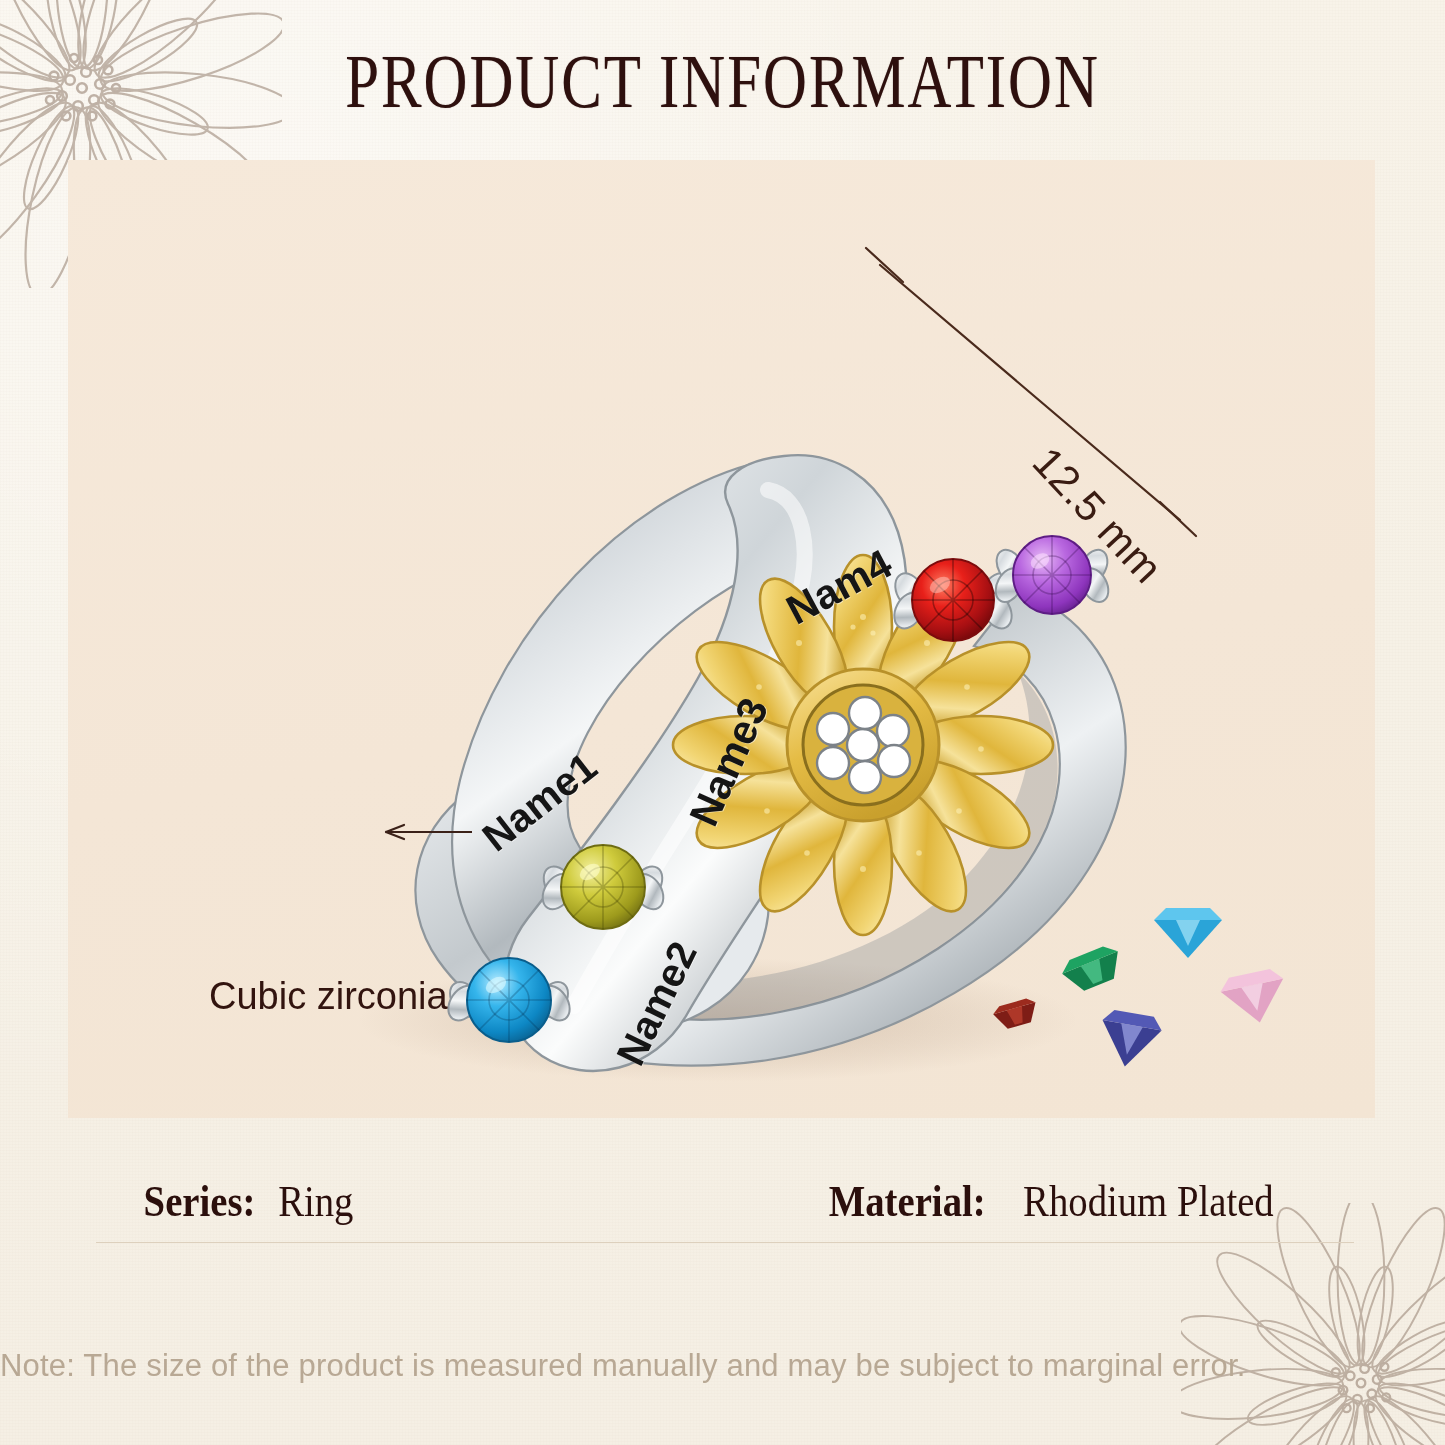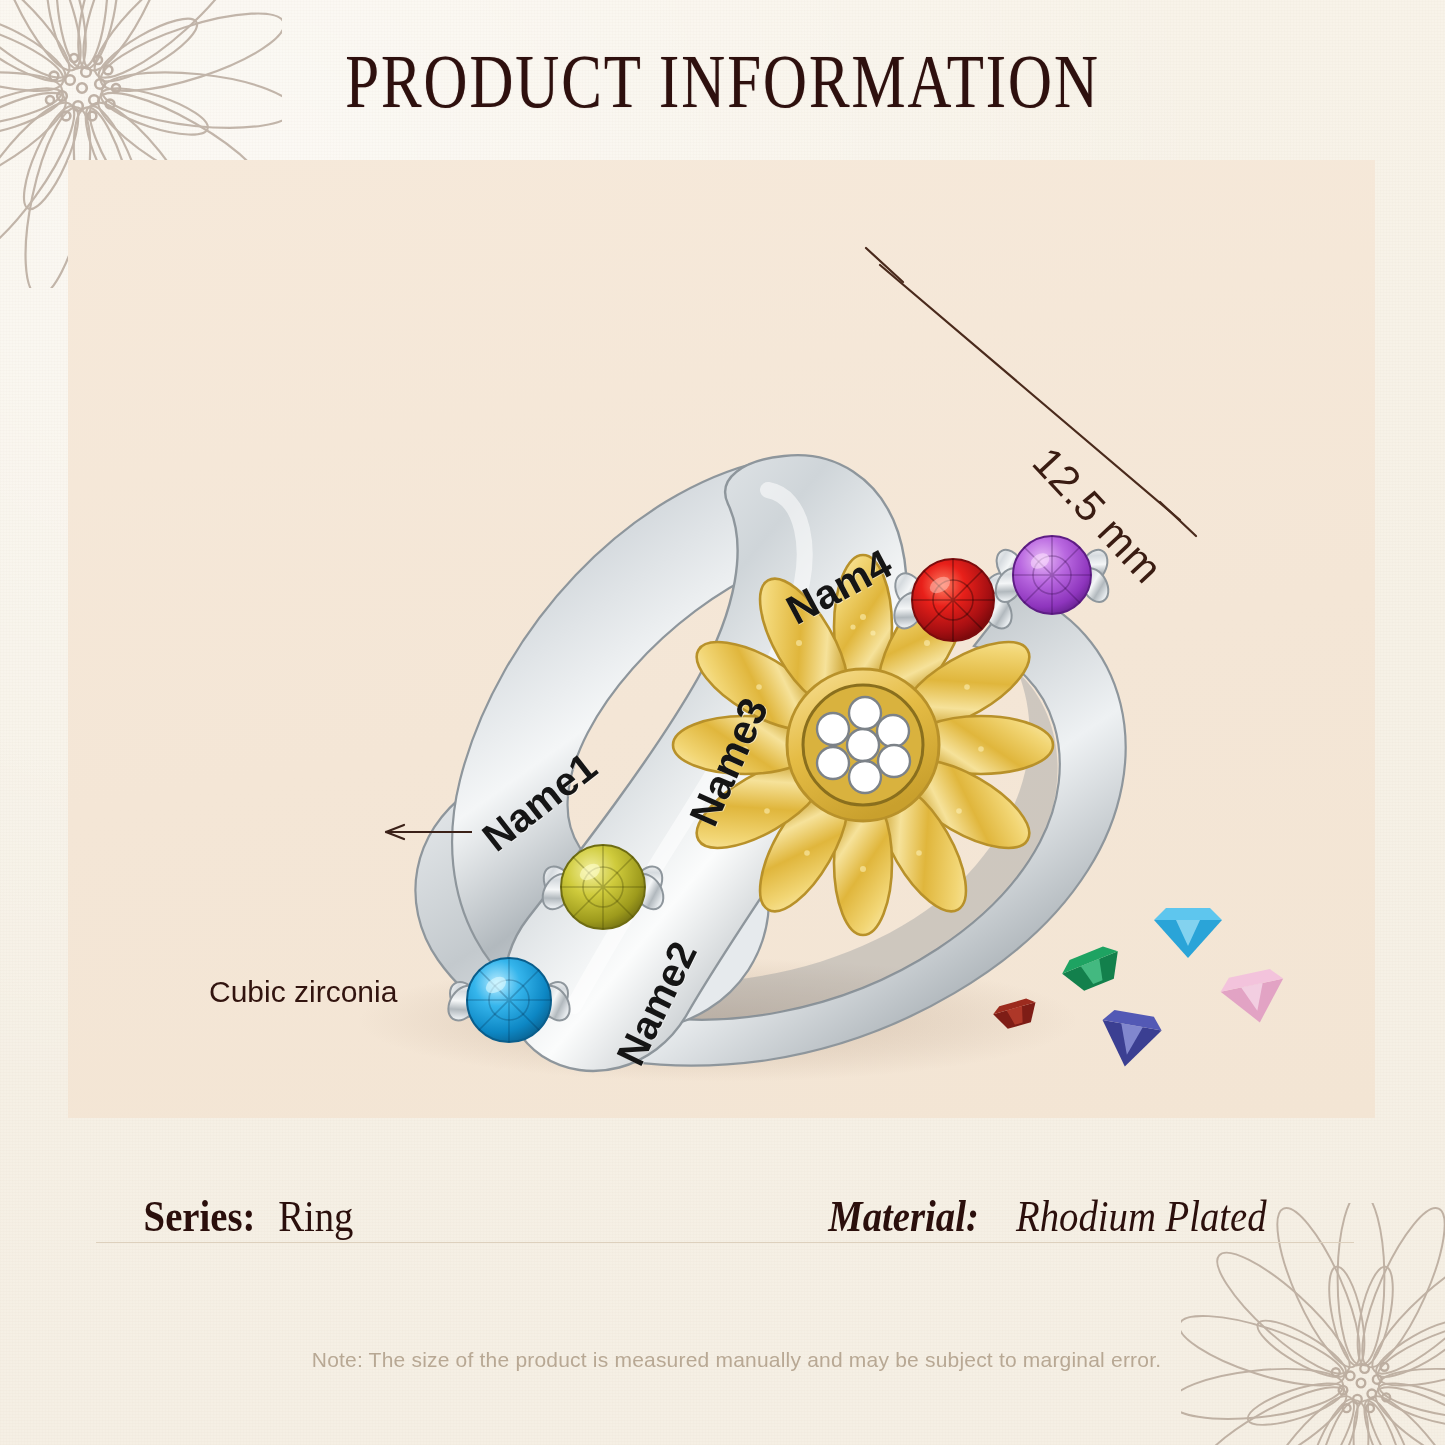--- a/index.html
+++ b/index.html
@@ -62,59 +62,59 @@
     font-family:"Liberation Sans", sans-serif;
     font-size:42px;color:#3a1c12;
     transform:rotate(47deg);transform-origin:left top;
     white-space:nowrap;letter-spacing:.5px;
   }
 
   
   #cz-label{
     position:absolute;left:141px;top:815px;
     font-family:"Liberation Sans", sans-serif;
-    font-size:30px;color:#32140f;white-space:nowrap;
+    font-size:38px;color:#32140f;white-space:nowrap;
   }
 
   
   .engrave{
     position:absolute;
     font-family:"Liberation Sans", sans-serif;
     font-weight:700;color:#151515;
     white-space:nowrap;
     text-shadow:0 1px 0 rgba(255,255,255,.55);
   }
   #eng-name1{left:420px;top:660px;font-size:40px;transform:rotate(-38deg);transform-origin:left center;}
   #eng-name2{left:560px;top:880px;font-size:40px;transform:rotate(-64deg);transform-origin:left center;}
   #eng-name3{left:634px;top:640px;font-size:41px;transform:rotate(-66deg);transform-origin:left center;}
   #eng-name4{left:722px;top:430px;font-size:41px;transform:rotate(-28deg);transform-origin:left center;}
 
   
   #specs{position:absolute;left:96px;top:1160px;width:1258px;}
-  .spec-row{display:flex;height:82px;align-items:flex-end;}
+  .spec-row{display:flex;height:82px;align-items:center;}
   .spec-row.bordered{border-bottom:1.5px solid #ddd0bd;}
   .spec-cell{display:flex;align-items:baseline;}
   .spec-cell.left{width:712px;padding-left:40px;box-sizing:border-box;}
-  .spec-cell.right{flex:1;padding-left:10px;font-style:italic;}
+  .spec-cell.right{flex:1;padding-left:10px;}
   .spec-key{
     font-family:"Liberation Serif", serif;font-weight:700;
     font-size:44px;color:#2b0f0c;transform:scaleX(.88);transform-origin:left baseline;
     white-space:nowrap;
   }
   .spec-val{
     font-family:"Liberation Serif", serif;font-weight:400;
     font-size:44px;color:#2b0f0c;transform:scaleX(.88);transform-origin:left baseline;
     white-space:nowrap;margin-left:10px;
   }
 
   
   #note{
-    position:absolute;left:0;right:0;top:1348px;text-align:center;
+    position:absolute;left:0;right:0;top:1348px;text-align:left;
     font-family:"Liberation Sans", sans-serif;
-    font-size:21px;color:#b8a894;letter-spacing:.2px;margin-left:28px;
+    font-size:31px;color:#b8a894;letter-spacing:.2px;
   }
 </style>
 </head>
 <body>
 
 <div id="page">
 
   <svg class="daisy" id="daisy-tl" viewBox="0 0 200 200">
     <g fill="none" stroke="#a08d7e" stroke-width="1.1" stroke-linecap="round">
       <g transform="translate(100,100)">

